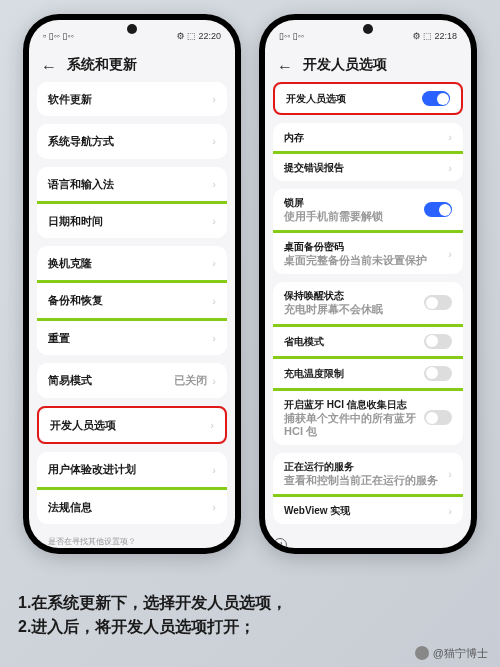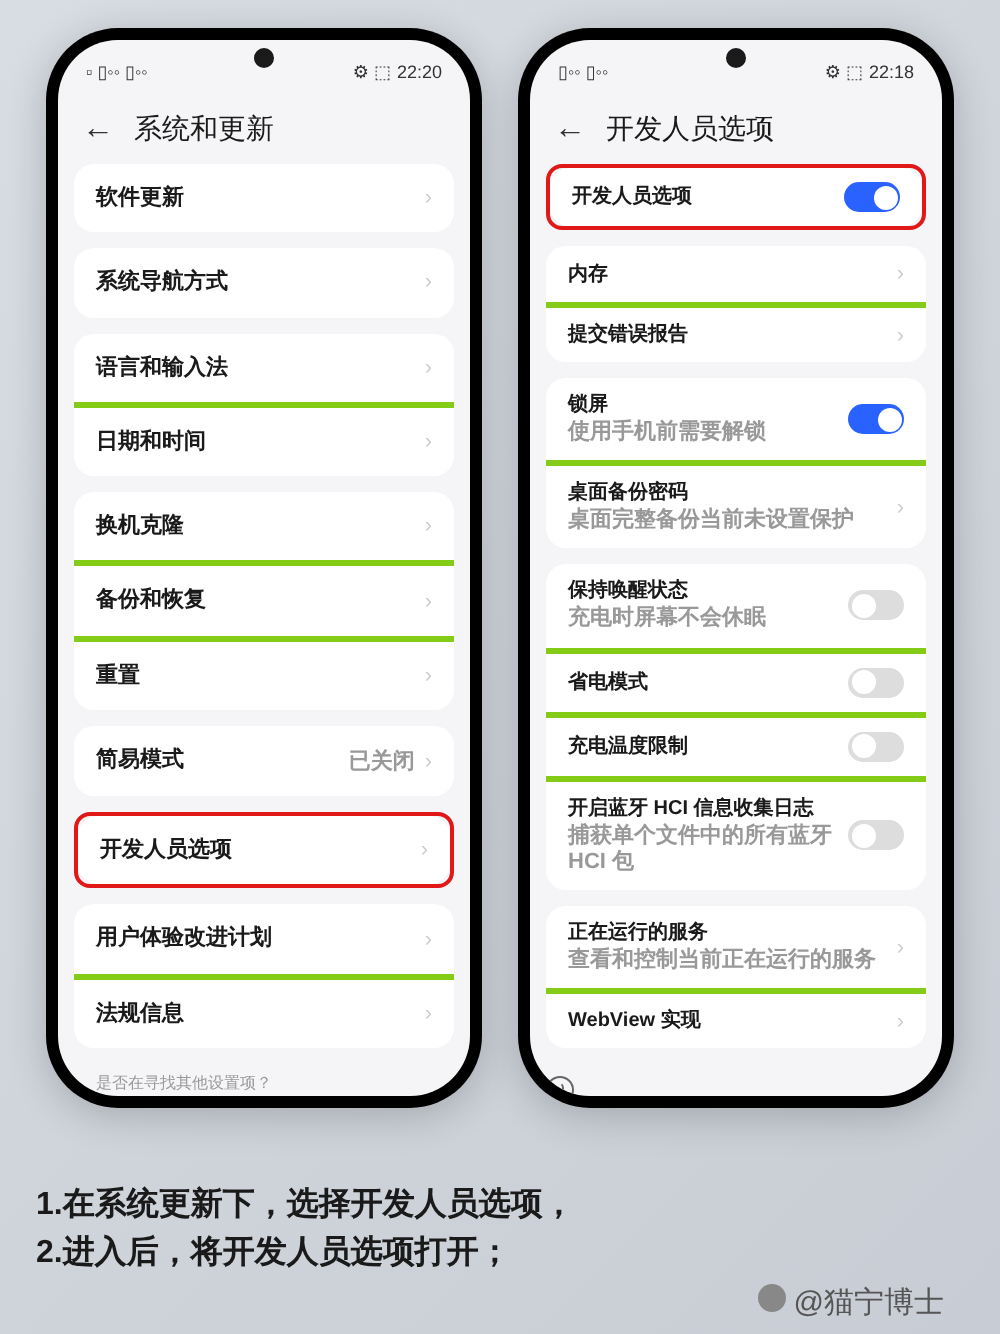--- a/index.html
+++ b/index.html
@@ -27,21 +27,21 @@
 }
 .status {
   height: 24px; display: flex; justify-content: space-between; align-items: center;
   padding: 0 14px; font-size: 9px; color: #333; margin-top: 4px;
 }
 .status-left, .status-right { display: flex; align-items: center; gap: 3px; }
 .header {
   display: flex; align-items: center; padding: 8px 12px; gap: 10px;
 }
 .back { font-size: 16px; color: #333; }
-.title { font-size: 14px; font-weight: 400; color: #1a1a1a; }
+.title { font-size: 14px; font-weight: 700; color: #1a1a1a; }
 .content { flex: 1; overflow-y: auto; padding: 0 8px; }
 .group { background: #fff; border-radius: 10px; margin-bottom: 8px; overflow: hidden; }
 .row {
   display: flex; align-items: center; justify-content: space-between;
   padding: 10px 11px; min-height: 34px; position: relative;
 }
 .row + .row { border-top: 3px solid #84cc16; }
 .row-main { flex: 1; min-width: 0; font-weight: bold; }
 .row-label { font-size: 11px; color: #1a1a1a; line-height: 1.3; }
 .row-sub { font-size: 11px; color: #999; margin-top: 1px; line-height: 1.2; }
@@ -66,22 +66,22 @@
   display: flex; flex-direction: column; align-items: flex-start;
   padding: 6px 0; font-size: 8px; color: #666;
 }
 .circle { width: 14px; height: 14px; border: 1.5px solid #666; border-radius: 50%; margin-bottom: 2px; position: relative; }
 .circle::after { content: ""; position: absolute; width: 4px; height: 4px; border-radius: 50%; border: 1.5px solid #666; border-top-color: transparent; top: 2px; left: 2px; }
 .instructions {
   position: absolute; bottom: 28px; left: 18px; right: 26px;
   font-size: 16px; font-weight: 600; color: #1a1a1a; line-height: 1.5;
 }
 .watermark {
-  position: absolute; bottom: 6px; right: 28px;
-  font-size: 15px; color: #555; display: flex; align-items: flex-start; gap: 4px;
+  position: absolute; bottom: 6px; right: 12px;
+  font-size: 11px; color: #555; display: flex; align-items: flex-start; gap: 4px;
 }
 .wm-icon { width: 14px; height: 14px; border-radius: 50%; background: #888; }
 .dense .row { padding: 7px 11px; min-height: 28px; }
 .dense .row-label { font-size: 10px; }
 </style>
 </head>
 <body>
 
 <div class="phones">
 

